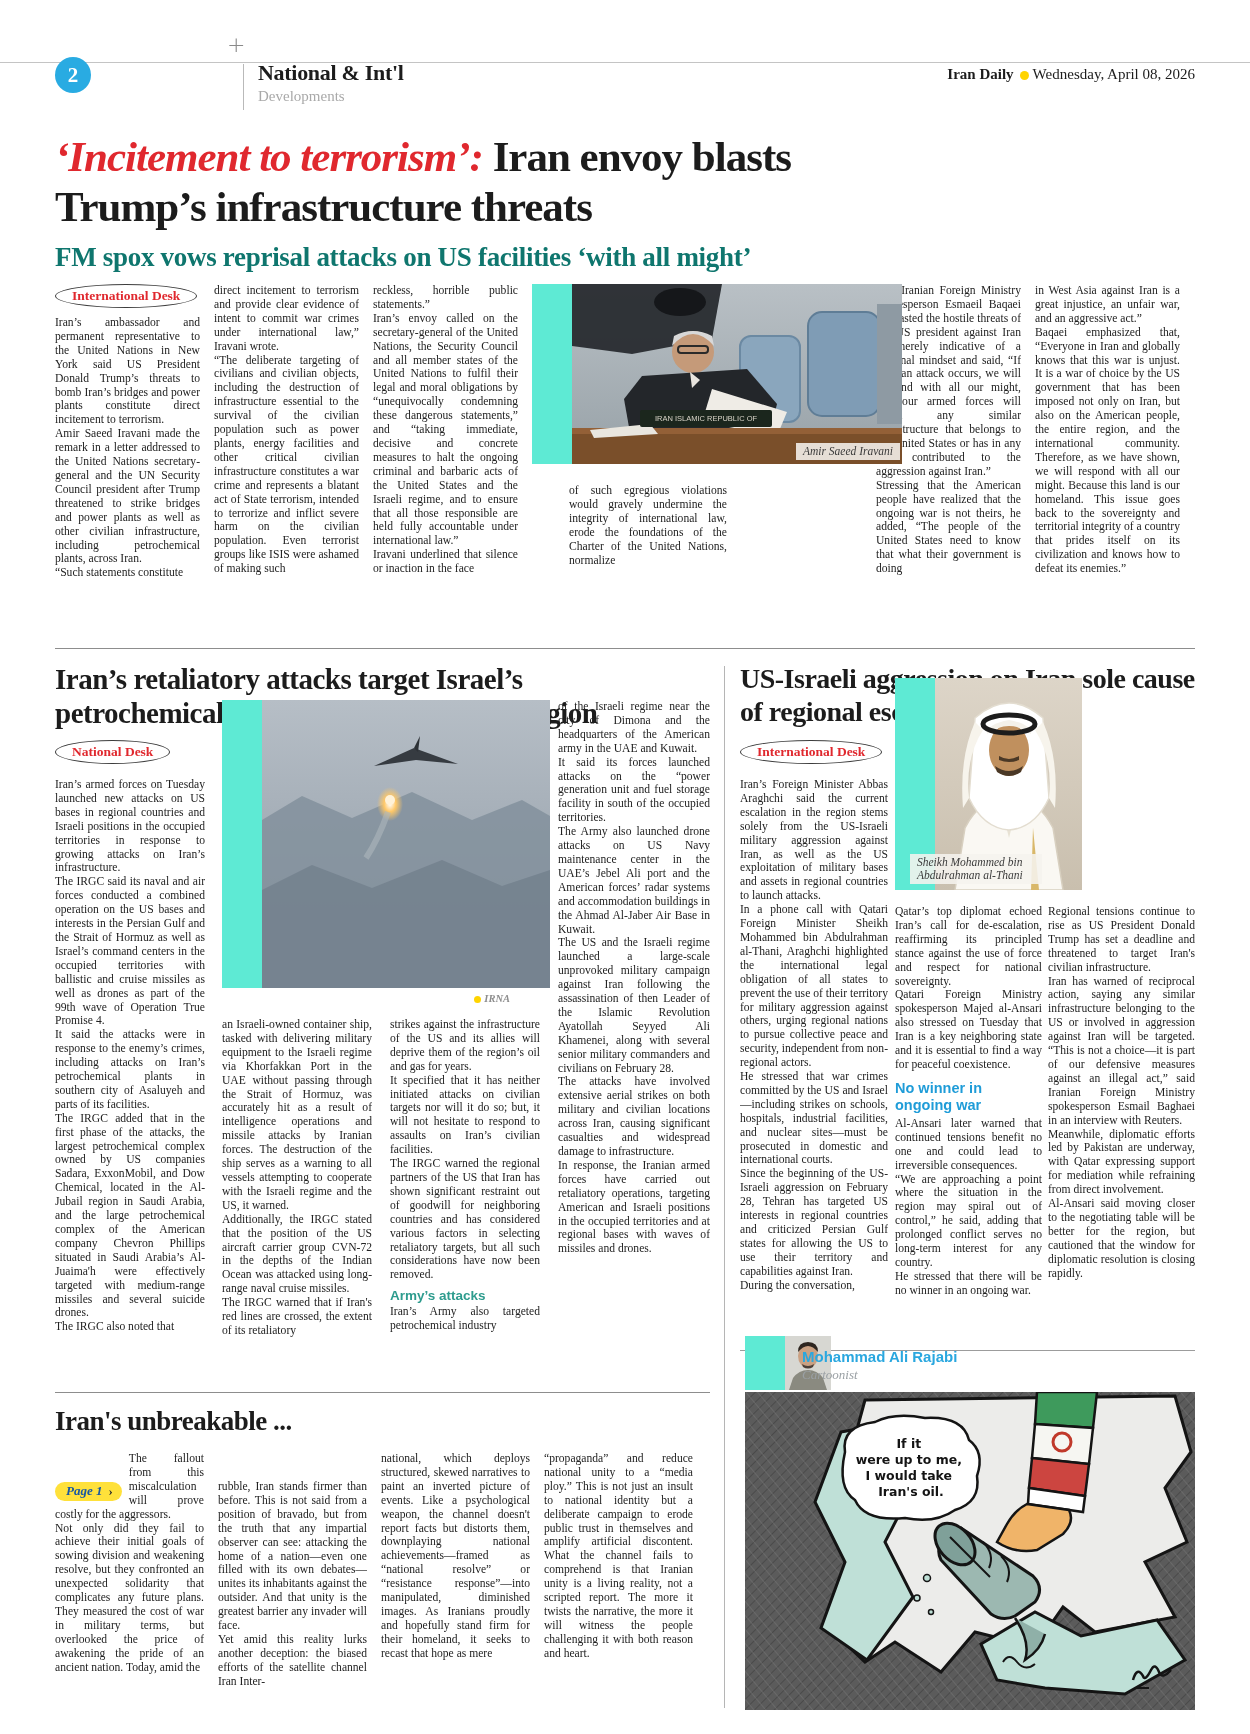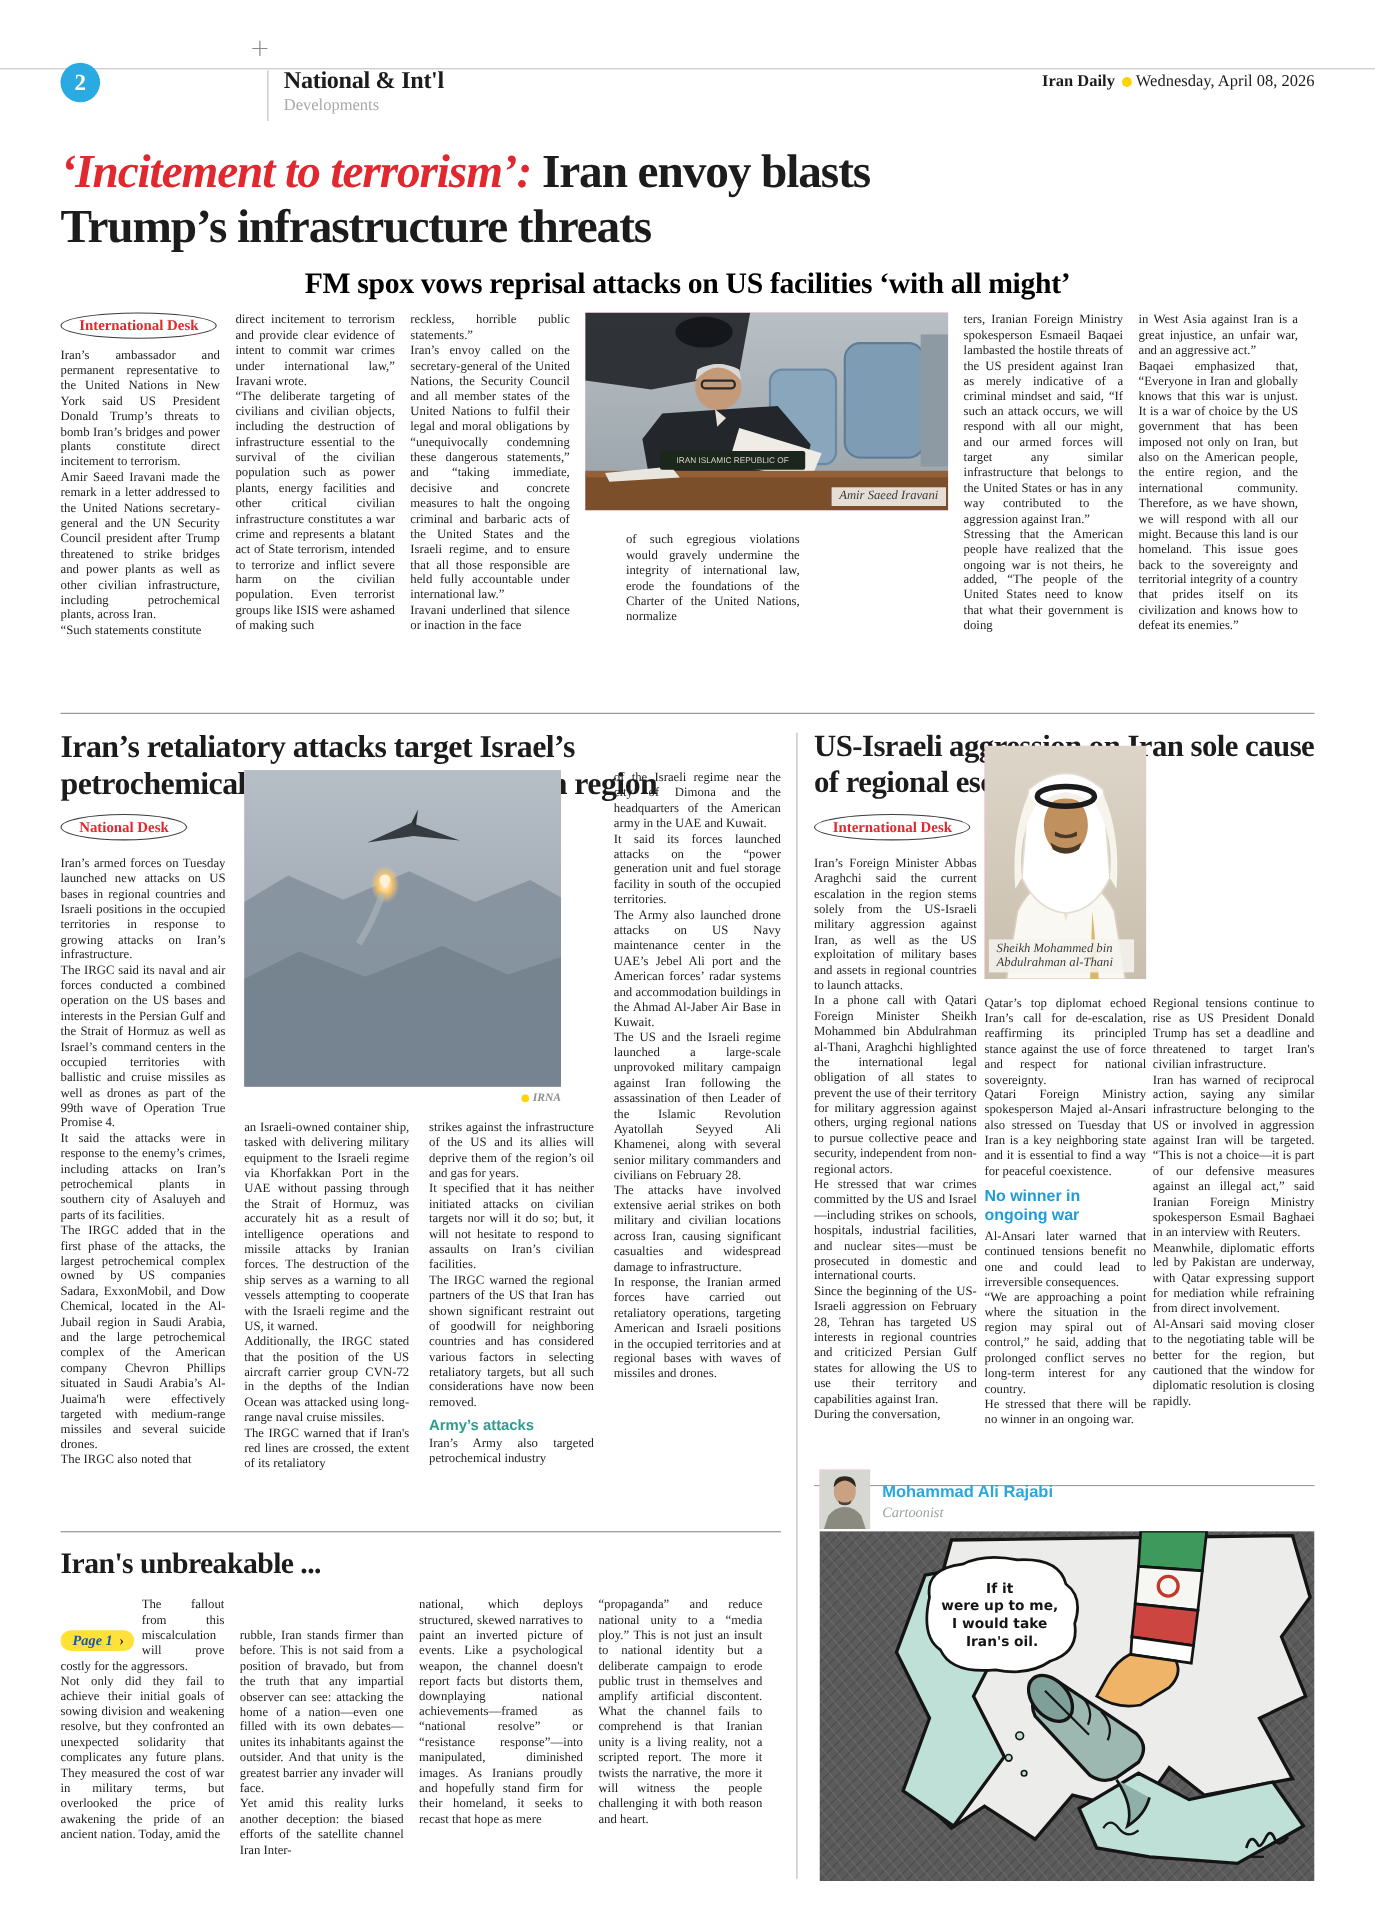--- a/index.html
+++ b/index.html
@@ -13,31 +13,31 @@
            color:#fff;font-weight:bold;font-size:21px;text-align:center;line-height:36px;}
   .hvline{position:absolute;top:64px;left:243px;width:1px;height:46px;background:#b9b9b9;}
   .section-title{position:absolute;top:60px;left:258px;font-size:22px;font-weight:bold;letter-spacing:-0.3px;}
   .section-sub{position:absolute;top:88px;left:258px;font-size:15px;color:#a9a9a9;}
   .masthead{position:absolute;top:66px;right:55px;font-size:15px;white-space:nowrap;}
   .masthead b{font-weight:bold;}
   .ydot{display:inline-block;width:9px;height:9px;border-radius:50%;background:#ffd400;margin:0 4px 1px 6px;vertical-align:middle;}
   
   .h1line{font-size:43px;font-weight:bold;line-height:50px;letter-spacing:-1px;}
   .kicker{color:#e0282e;font-style:italic;}
-  .subhead1{font-size:27px;font-weight:bold;color:#000000;letter-spacing:-0.3px;text-align:center;}
+  .subhead1{font-size:27px;font-weight:bold;color:#0f766e;letter-spacing:-0.3px;}
   .h2{font-weight:bold;letter-spacing:-0.5px;}
   
   .desk{display:inline-block;border:1px solid #3d3d3d;border-radius:50%;padding:3px 16px;
         color:#e0282e;font-weight:bold;font-size:13.5px;background:#fff;}
   
   .bcol{font-size:11.6px;line-height:13.9px;text-align:justify;white-space:pre-line;overflow:hidden;color:#222;}
   .colhead-teal{font-family:"Liberation Sans",sans-serif;font-weight:bold;color:#2e9c8e;font-size:13.5px;margin:6px 0 2px 0;}
   .colhead-blue{font-family:"Liberation Sans",sans-serif;font-weight:bold;color:#1f9cd8;font-size:14.5px;line-height:17px;margin:8px 0 3px 0;}
   
-  .photo{position:absolute;overflow:hidden;background:#f9a8d4;}
+  .photo{position:absolute;overflow:hidden;background:#5eead4;padding-left:40px;}
   .caption-overlay{position:absolute;background:rgba(245,243,238,0.88);color:#3a3a3a;
                    font-style:italic;font-size:11.5px;padding:2px 7px;line-height:13px;}
   .credit{font-size:10.5px;color:#8d8d8d;font-style:italic;font-weight:bold;}
   .credit .ydot{width:7px;height:7px;margin:0 3px 1px 0;}
   .hrule{position:absolute;height:1px;background:#9c9c9c;}
   .vrule{position:absolute;width:1px;background:#b5b5b5;}
   
   .pageref{float:left;margin:30px 7px 2px 0;background:#ffe13a;border-radius:12px;
            padding:2px 9px 3px 11px;font-weight:bold;font-style:italic;color:#1857a4;font-size:13px;white-space:nowrap;}
   .pageref .chev{color:#2b2b2b;font-style:normal;font-weight:bold;margin-left:6px;}
@@ -198,21 +198,21 @@
       <path d="M40,40 Q74,10 108,40 L114,120 Q100,150 74,152 Q48,150 34,120 Z" fill="#ffffff" stroke="#e3ddd0" stroke-width="1.5"></path>
       <ellipse cx="74" cy="72" rx="20" ry="26" fill="#c0905e"></ellipse>
       <path d="M60,88 Q74,98 88,88 L86,94 Q74,102 62,94 Z" fill="#4a3826"></path>
       <path d="M64,78 Q74,84 84,78 L84,82 Q74,86 64,82 Z" fill="#4a3826"></path>
       <path d="M52,56 Q74,40 96,56 Q96,46 74,42 Q52,46 52,56 Z" fill="#f4f1ea"></path>
       <ellipse cx="74" cy="46" rx="26" ry="9" fill="none" stroke="#1c1c1c" stroke-width="5"></ellipse>
       <path d="M34,120 Q30,80 48,52 L40,44 Q24,80 28,130 Z" fill="#f7f4ec"></path>
       <path d="M114,120 Q118,80 100,52 L108,44 Q124,80 120,130 Z" fill="#f7f4ec"></path>
       <path d="M98,150 L104,212 L96,212 Z" fill="#d9b86a"></path>
     </svg>
-    <div class="caption-overlay" style="left:4px;bottom:6px;width:118px;">Sheikh Mohammed bin Abdulrahman al-Thani</div>
+    <div class="caption-overlay" style="left:15px;bottom:6px;width:118px;">Sheikh Mohammed bin Abdulrahman al-Thani</div>
   </div>
 
 
   <div class="abs" style="left:895px;top:905px;width:147px;height:440px;overflow:hidden;">
     <div class="bcol">Qatar’s top diplomat echoed Iran’s call for de-escalation, reaffirming its principled stance against the use of force and respect for national sovereignty.
 Qatari Foreign Ministry spokesperson Majed al-Ansari also stressed on Tuesday that Iran is a key neighboring state and it is essential to find a way for peaceful coexistence.</div>
     <div class="colhead-blue">No winner in ongoing war</div>
     <div class="bcol">Al-Ansari later warned that continued tensions benefit no one and could lead to irreversible consequences.
 “We are approaching a point where the situation in the region may spiral out of control,” he said, adding that prolonged conflict serves no long-term interest for any country.
 He stressed that there will be no winner in an ongoing war.</div>

